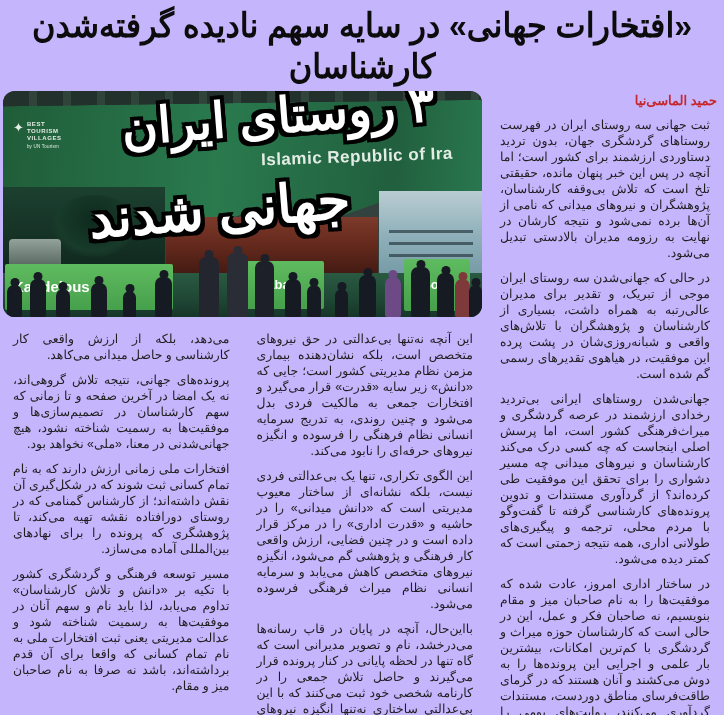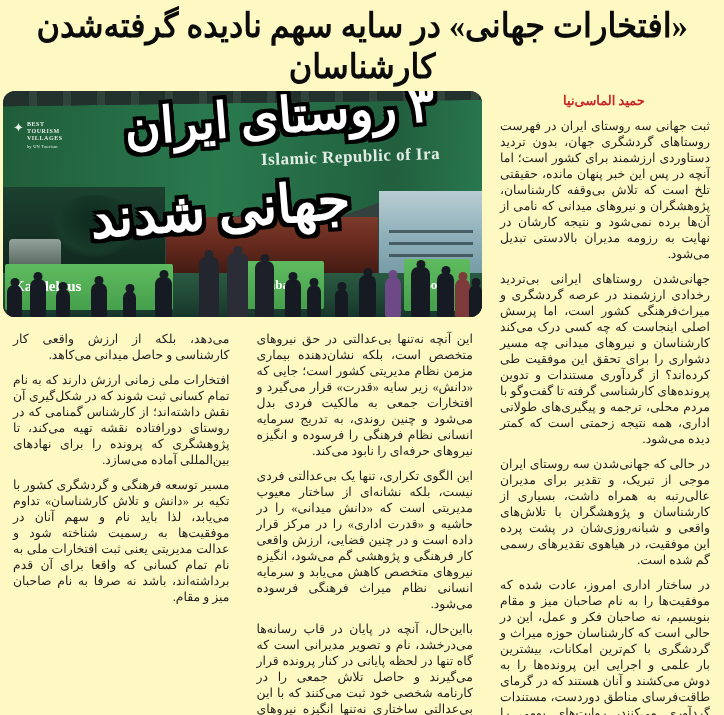--- a/index.html
+++ b/index.html
@@ -1,33 +1,33 @@
 <!DOCTYPE html>
 <html lang="fa" dir="rtl"><head>
 <meta charset="utf-8">
 <style>
   * { margin:0; padding:0; box-sizing:border-box; }
   html,body { background:#e9e9e9; }
   .page {
     position:relative; width:724px; height:715px; margin:0 auto;
-    background:#fef9c3; overflow:hidden; direction:rtl;
-    font-family:Liberation Serif, serif;
+    background:#c4b5fd; overflow:hidden; direction:rtl;
+    font-family:Liberation Sans, sans-serif;
   }
   .headline {
     margin:8px 10px 4px 10px; text-align:center;
     font-size:32px; font-weight:900; color:#0c0c0c;
     letter-spacing:-0.5px; line-height:1.2; transform:scaleY(1.06);
   }
   .content { display:flex; gap:9px; padding:2px 5px 0 4px; }
   .col p {
     font-size:12.4px; line-height:16px; color:#1e1e1e;
     text-align:justify; text-justify:inter-word; margin:9px;
   }
   .col-right { width:228px; flex:0 0 228px; }
-  .byline { color:#c6272b; font-weight:bold; font-size:13px; margin:2px 2px 1px 0;text-align:center; }
+  .byline { color:#c6272b; font-weight:bold; font-size:13px; margin:2px 2px 1px 0; }
   .main { flex:1; min-width:0; }
   .cols2 { display:flex; gap:9px; margin-top:5px; }
   .col-mid, .col-left { flex:1; min-width:0; }
 
   
   .photo {
     position:relative; width:479px; height:226px; border-radius:12px;
     overflow:hidden; background:#33413f; direction:ltr;
   }
   .ceiling {
@@ -115,22 +115,22 @@
 
 <div class="page">
 
   <h1 class="headline">«افتخارات جهانی» در سایه سهم نادیده گرفته‌شدن کارشناسان</h1>
 
   <div class="content">
 
     <aside class="col col-right">
       <div class="byline">حمید الماسی‌نیا</div>
       <p>ثبت جهانی سه روستای ایران در فهرست روستاهای گردشگری جهان، بدون تردید دستاوردی ارزشمند برای کشور است؛ اما آنچه در پس این خبر پنهان مانده، حقیقتی تلخ است که تلاش بی‌وقفه کارشناسان، پژوهشگران و نیروهای میدانی که نامی از آن‌ها برده نمی‌شود و نتیجه کارشان در نهایت به رزومه مدیران بالادستی تبدیل می‌شود.</p>
+      <p>در حالی که جهانی‌شدن سه روستای ایران موجی از تبریک، و تقدیر برای مدیران عالی‌رتبه به همراه داشت، بسیاری از کارشناسان و پژوهشگران با تلاش‌های واقعی و شبانه‌روزی‌شان در پشت پرده این موفقیت، در هیاهوی تقدیرهای رسمی گم شده است.</p>
       <p>جهانی‌شدن روستاهای ایرانی بی‌تردید رخدادی ارزشمند در عرصه گردشگری و میراث‌فرهنگی کشور است، اما پرسش اصلی اینجاست که چه کسی درک می‌کند کارشناسان و نیروهای میدانی چه مسیر دشواری را برای تحقق این موفقیت طی کرده‌اند؟ از گردآوری مستندات و تدوین پرونده‌های کارشناسی گرفته تا گفت‌وگو با مردم محلی، ترجمه و پیگیری‌های طولانی اداری، همه نتیجه زحمتی است که کمتر دیده می‌شود.</p>
-      <p>در حالی که جهانی‌شدن سه روستای ایران موجی از تبریک، و تقدیر برای مدیران عالی‌رتبه به همراه داشت، بسیاری از کارشناسان و پژوهشگران با تلاش‌های واقعی و شبانه‌روزی‌شان در پشت پرده این موفقیت، در هیاهوی تقدیرهای رسمی گم شده است.</p>
       <p>در ساختار اداری امروز، عادت شده که موفقیت‌ها را به نام صاحبان میز و مقام بنویسیم، نه صاحبان فکر و عمل، این در حالی است که کارشناسان حوزه میراث و گردشگری با کم‌ترین امکانات، بیشترین بار علمی و اجرایی این پرونده‌ها را به دوش می‌کشند و آنان هستند که در گرمای طاقت‌فرسای مناطق دوردست، مستندات گردآوری می‌کنند، روایت‌های بومی را مستند می‌سازند و پرونده‌ها را تا آخرین بند با استانداردهای جهانی تطبیق می‌دهند و اما در لحظه تقدیر، تنها جای خالی‌شان در عکس‌های رسمی احساس می‌شود.</p>
     </aside>
 
     <div class="main">
 
       <figure class="photo">
         <div class="ceiling"></div>
         <div class="banner"></div>
         <div class="scene scene-left"></div>
         <div class="scene scene-mid"></div>
@@ -187,20 +187,21 @@
       </figure>
 
       <div class="cols2">
         <div class="col col-mid">
           <p>این آنچه نه‌تنها بی‌عدالتی در حق نیروهای متخصص است، بلکه نشان‌دهنده بیماری مزمن نظام مدیریتی کشور است؛ جایی که «دانش» زیر سایه «قدرت» قرار می‌گیرد و افتخارات جمعی به مالکیت فردی بدل می‌شود و چنین روندی، به تدریج سرمایه انسانی نظام فرهنگی را فرسوده و انگیزه نیروهای حرفه‌ای را نابود می‌کند.</p>
           <p>این الگوی تکراری، تنها یک بی‌عدالتی فردی نیست، بلکه نشانه‌ای از ساختار معیوب مدیریتی است که «دانش میدانی» را در حاشیه و «قدرت اداری» را در مرکز قرار داده است و در چنین فضایی، ارزش واقعی کار فرهنگی و پژوهشی گم می‌شود، انگیزه نیروهای متخصص کاهش می‌یابد و سرمایه انسانی نظام میراث فرهنگی فرسوده می‌شود.</p>
           <p>بااین‌حال، آنچه در پایان در قاب رسانه‌ها می‌درخشد، نام و تصویر مدیرانی است که گاه تنها در لحظه پایانی در کنار پرونده قرار می‌گیرند و حاصل تلاش جمعی را در کارنامه شخصی خود ثبت می‌کنند که با این بی‌عدالتی ساختاری نه‌تنها انگیزه نیروهای جوان و متخصص را کاهش</p>
         </div>
         <div class="col col-left">
           <p>می‌دهد، بلکه از ارزش واقعی کار کارشناسی و حاصل میدانی می‌کاهد.</p>
+          <p>پرونده‌های جهانی، نتیجه تلاش گروهی‌اند، نه یک امضا در آخرین صفحه و تا زمانی که سهم کارشناسان در تصمیم‌سازی‌ها و موفقیت‌ها به رسمیت شناخته نشود، هیچ جهانی‌شدنی در معنا، «ملی» نخواهد بود.</p>
           <p>افتخارات ملی زمانی ارزش دارند که به نام تمام کسانی ثبت شوند که در شکل‌گیری آن نقش داشته‌اند؛ از کارشناس گمنامی که در روستای دورافتاده نقشه تهیه می‌کند، تا پژوهشگری که پرونده را برای نهادهای بین‌المللی آماده می‌سازد.</p>
           <p>مسیر توسعه فرهنگی و گردشگری کشور با تکیه بر «دانش و تلاش کارشناسان» تداوم می‌یابد، لذا باید نام و سهم آنان در موفقیت‌ها به رسمیت شناخته شود و عدالت مدیریتی یعنی ثبت افتخارات ملی به نام تمام کسانی که واقعا برای آن قدم برداشته‌اند، باشد نه صرفا به نام صاحبان میز و مقام.</p>
         </div>
       </div>
 
     </div>
   </div>
 </div>
 
 </body></html>

